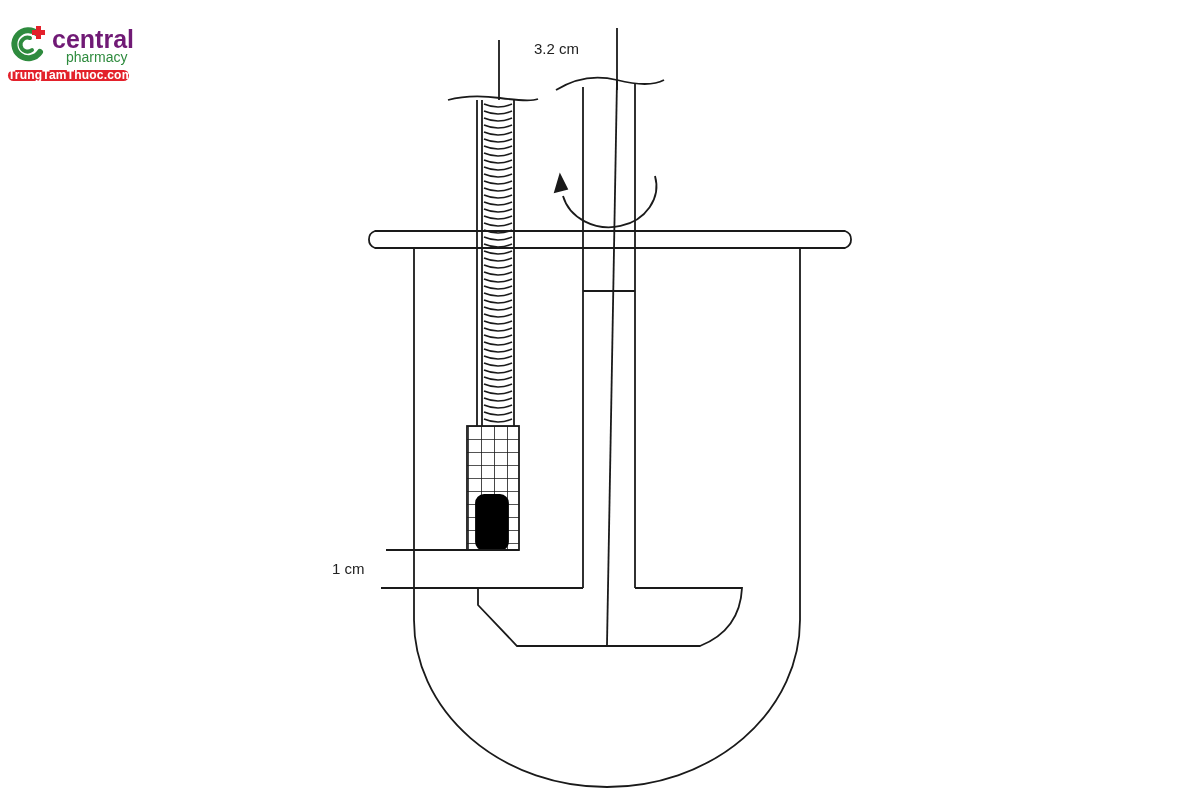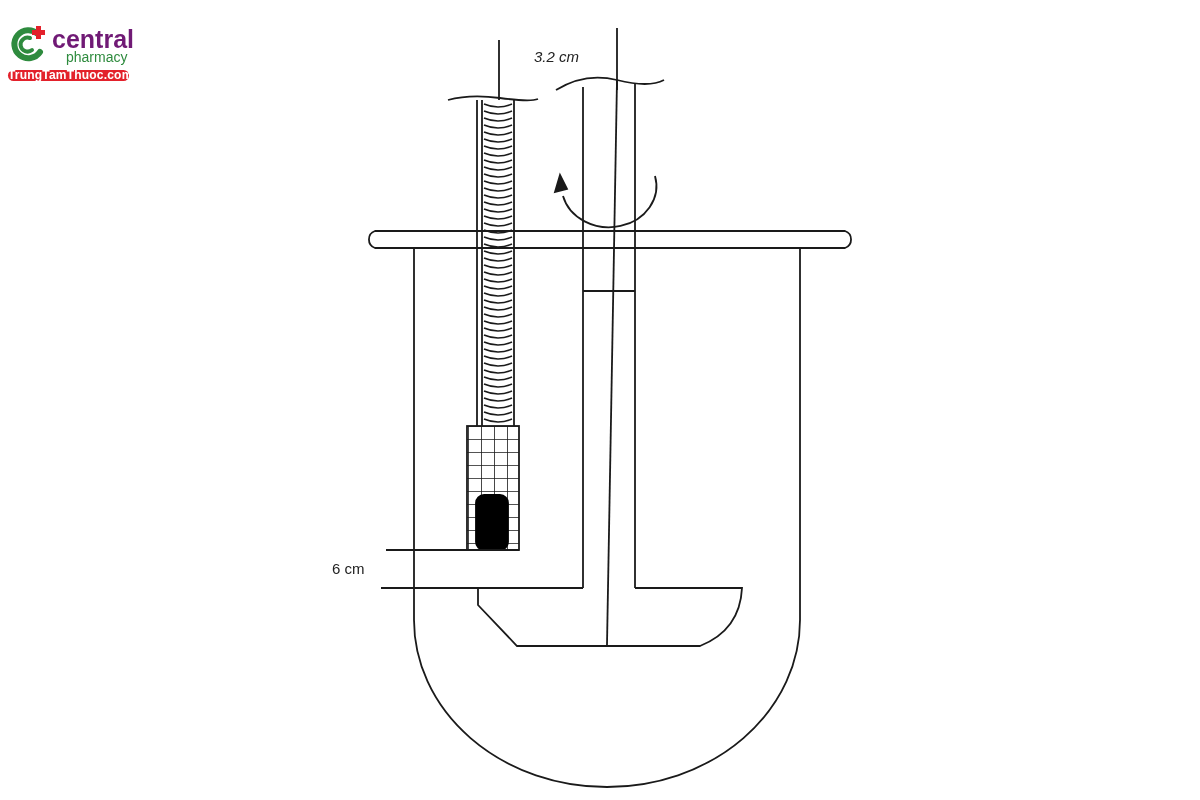--- a/index.html
+++ b/index.html
@@ -122,14 +122,14 @@
       <path d="M635 588 H742 Q740 630 700 646 H517 L478 605 V588 H583"></path>
     </g>
 
     <g>
       <path d="M655 176 A46 40 0 0 1 563 196"></path>
       <path d="M560 175 L555 192 L567 189 Z" fill="#1a1a1a"></path>
     </g>
   </g>
 </svg>
 
-<div class="label" style="left:534px; top:48px;font-style:italic;">3.2 cm</div>
-<div class="label" style="left:332px; top:560px;">6 cm</div>
+<div class="label" style="left:534px; top:40px;">3.2 cm</div>
+<div class="label" style="left:332px; top:560px;">1 cm</div>
 
 </body></html>

